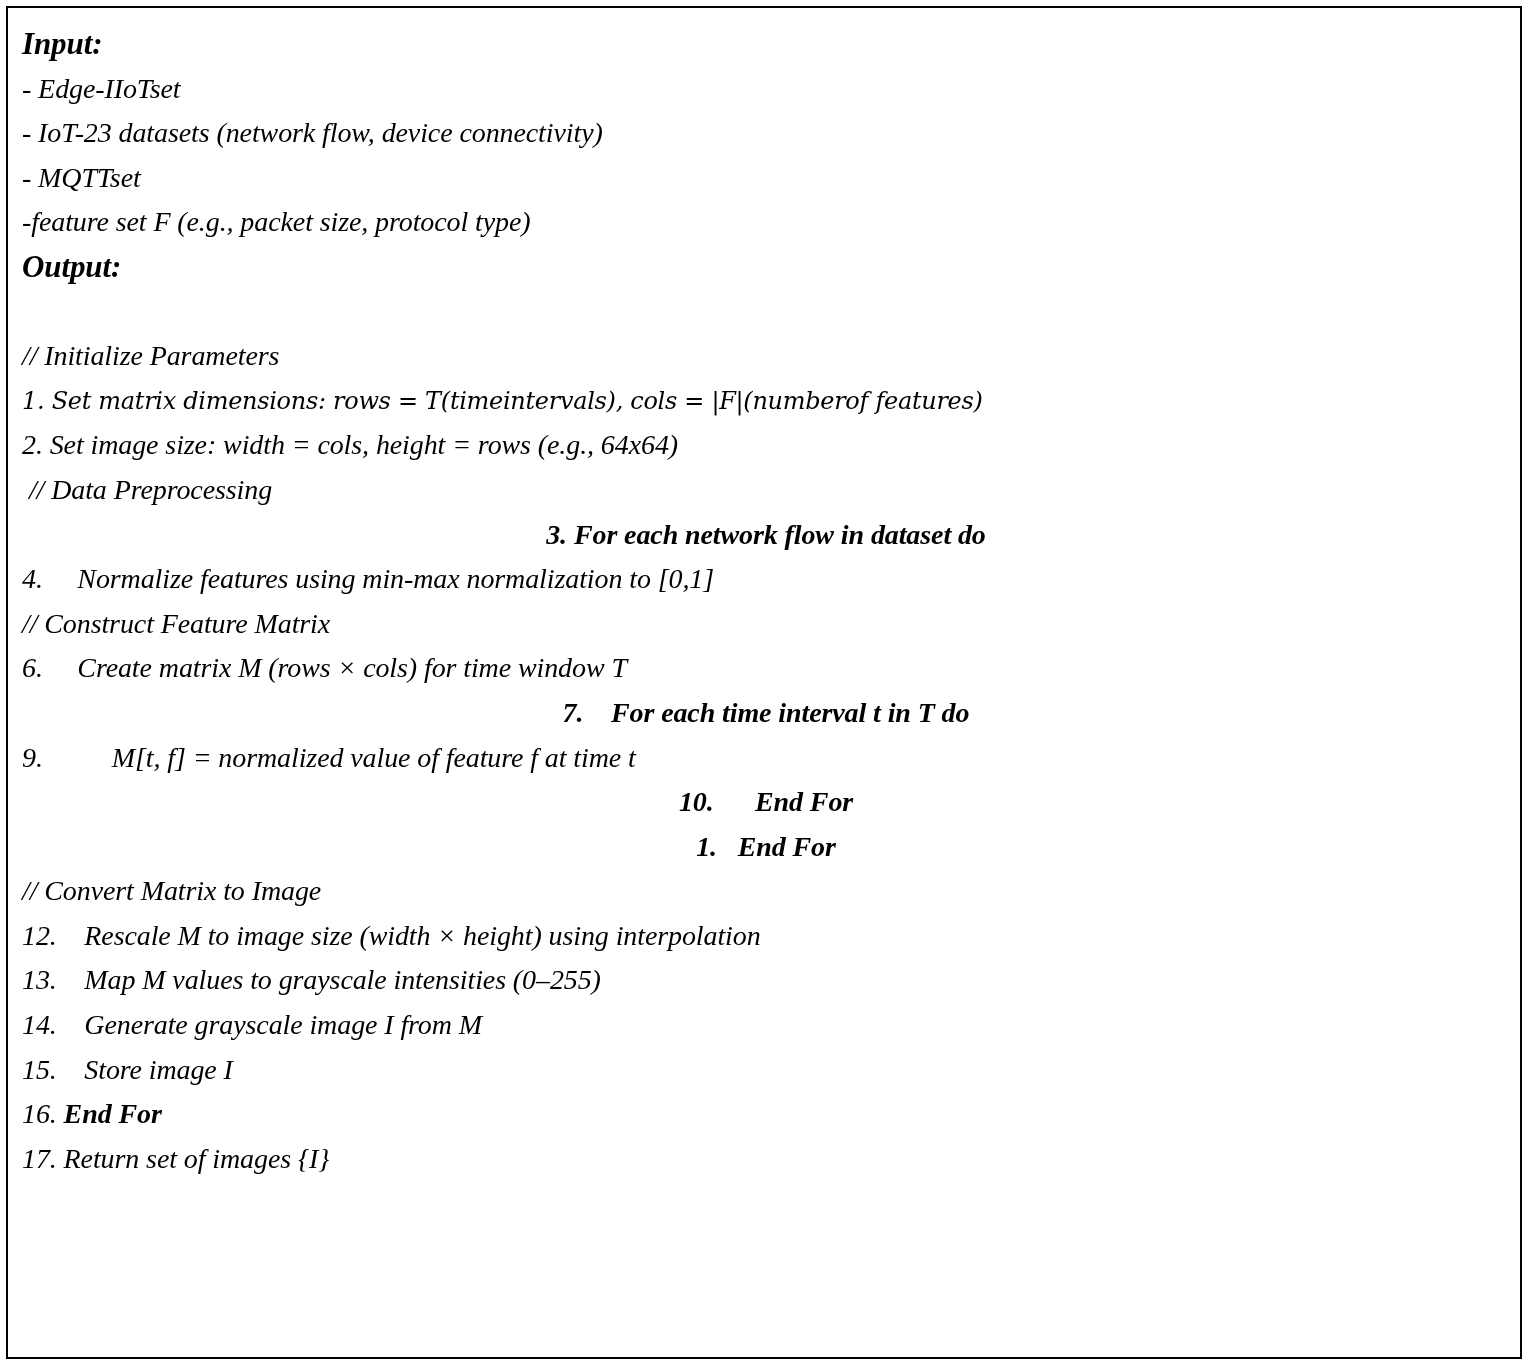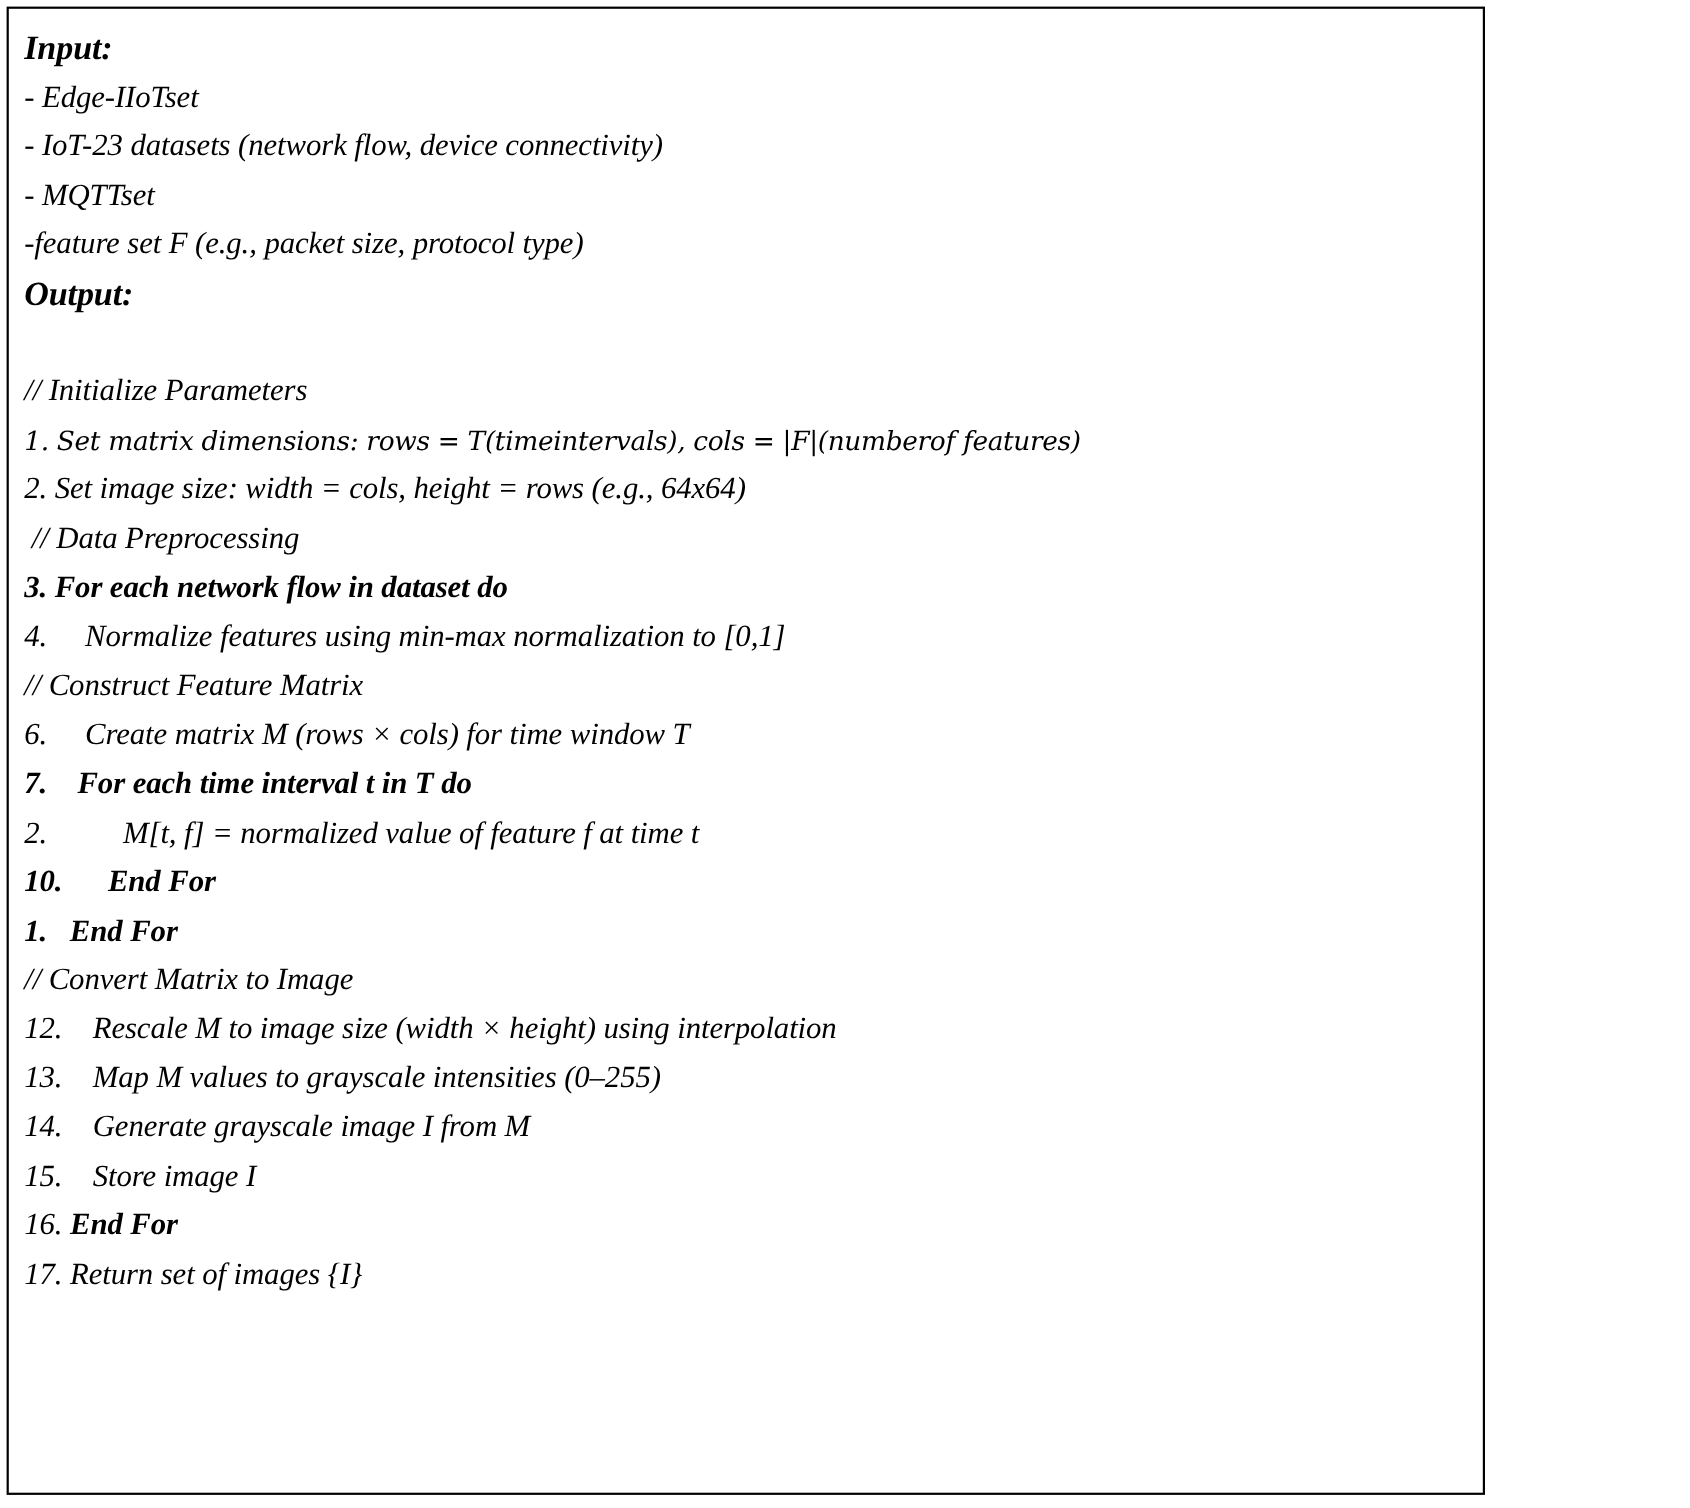--- a/index.html
+++ b/index.html
@@ -13,21 +13,21 @@
     width: 1536px;
     height: 1371px;
     overflow: hidden;
     font-family: "Liberation Serif", "DejaVu Serif", serif;
   }
 
   #algorithm-box {
     position: absolute;
     left: 6px;
     top: 6px;
-    width: 1344px;
+    width: 1516px;
     height: 1353px;
     box-sizing: border-box;
     border: 2px solid #000000;
     background: #ffffff;
     overflow: hidden;
   }
 
   #code-listing {
     padding: 14px 10px 0 14px;
   }
@@ -38,20 +38,21 @@
     font-family: "Liberation Serif", "DejaVu Serif", serif;
     font-style: italic;
     font-size: 28px;
     line-height: 44.6px;
     color: #000000;
     letter-spacing: -0.1px;
   }
 
   .code-line.bold {
     font-weight: bold;
+    text-align: center;
   }
 
   
   .code-line.header {
     font-weight: bold;
     font-size: 31px;
   }
 
   
   .code-line .b {
@@ -86,21 +87,21 @@
       <div class="code-line blank"> </div>
       <div class="code-line">// Initialize Parameters</div>
       <div class="code-line math">1. Set matrix dimensions: rows = T(timeintervals), cols = |F|(numberof features)</div>
       <div class="code-line">2. Set image size: width = cols, height = rows (e.g., 64x64)</div>
       <div class="code-line"> // Data Preprocessing</div>
       <div class="code-line bold">3. For each network flow in dataset do</div>
       <div class="code-line">4.     Normalize features using min-max normalization to [0,1]</div>
       <div class="code-line">// Construct Feature Matrix</div>
       <div class="code-line">6.     Create matrix M (rows × cols) for time window T</div>
       <div class="code-line bold">7.    For each time interval t in T do</div>
-      <div class="code-line">2.          M[t, f] = normalized value of feature f at time t</div>
+      <div class="code-line">9.          M[t, f] = normalized value of feature f at time t</div>
       <div class="code-line bold">10.      End For</div>
       <div class="code-line bold">1.   End For</div>
       <div class="code-line">// Convert Matrix to Image</div>
       <div class="code-line">12.    Rescale M to image size (width × height) using interpolation</div>
       <div class="code-line">13.    Map M values to grayscale intensities (0–255)</div>
       <div class="code-line">14.    Generate grayscale image I from M</div>
       <div class="code-line">15.    Store image I</div>
       <div class="code-line"><span class="r">16. </span><span class="b">End For</span></div>
       <div class="code-line">17. Return set of images {I}</div>
     </div>

